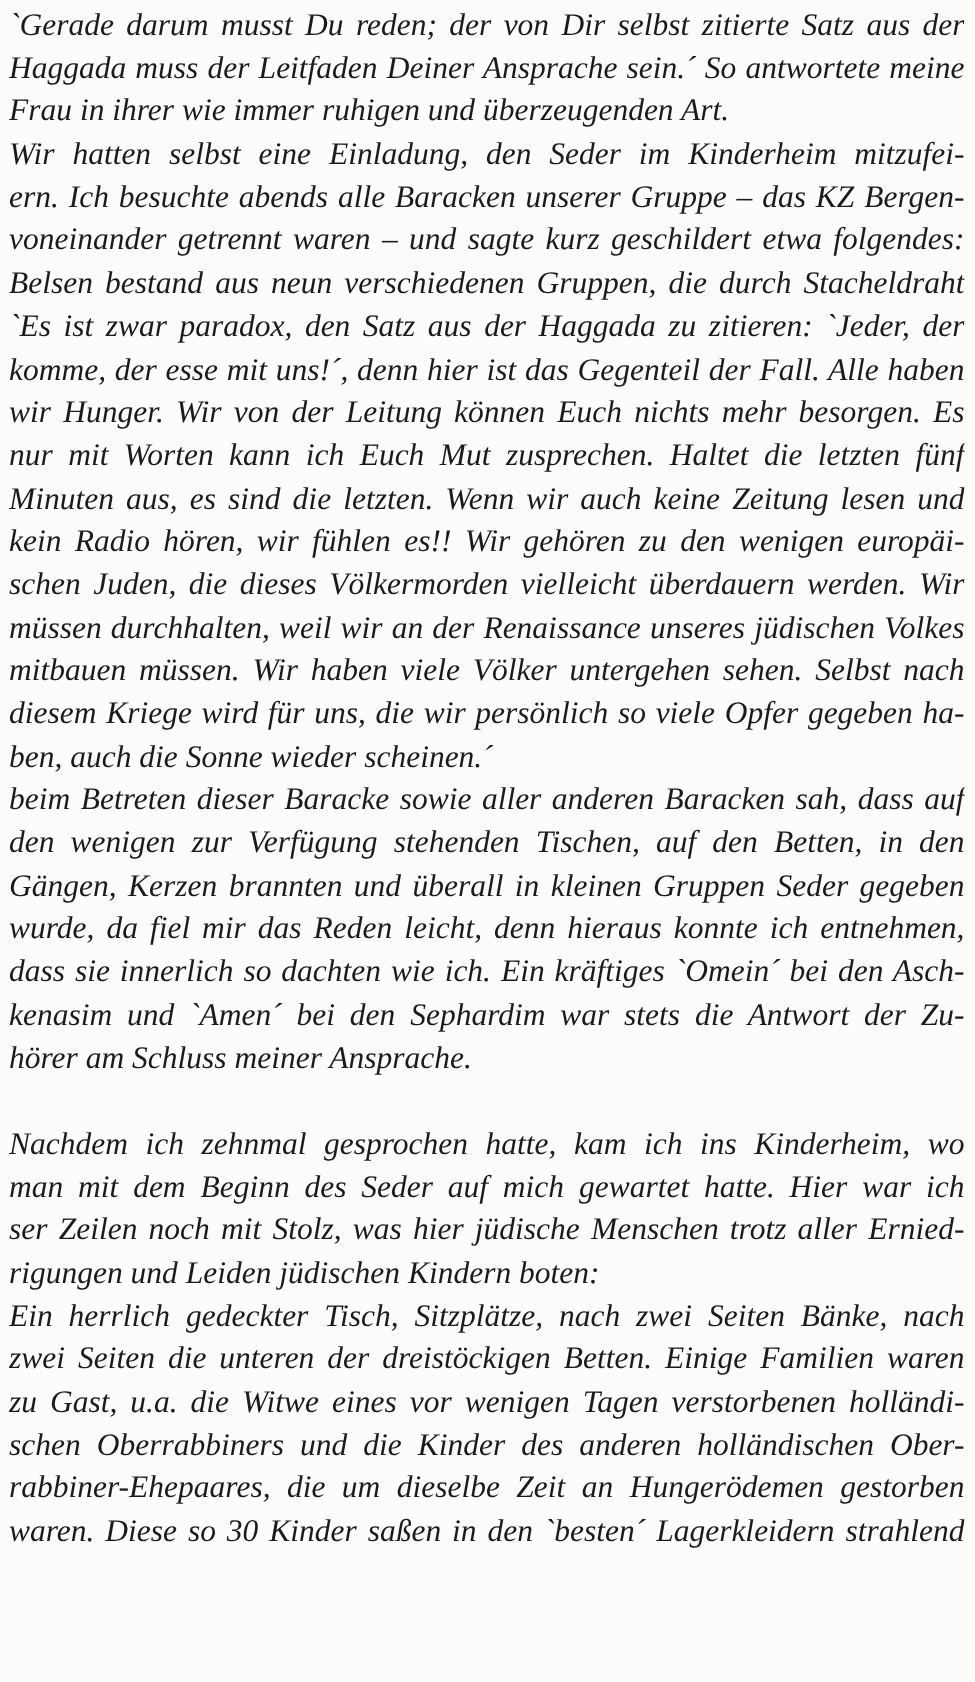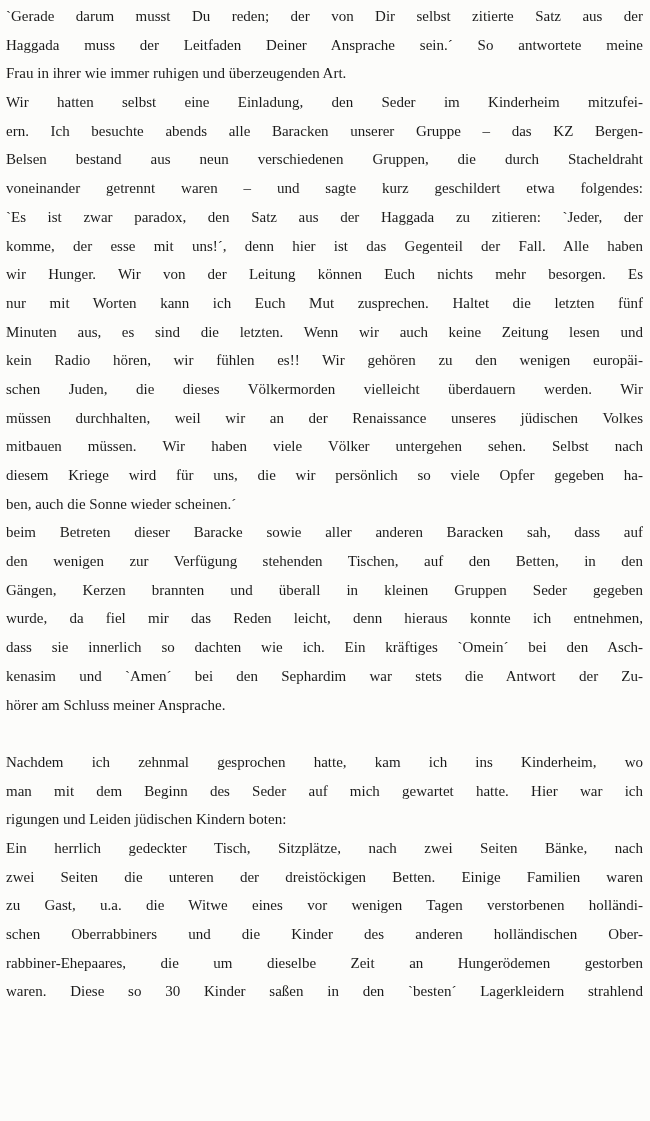--- a/index.html
+++ b/index.html
@@ -11,21 +11,22 @@
     height: 1121px;
     background: #fcfcfa;
     overflow: hidden;
   }
   .page {
     box-sizing: border-box;
     width: 650px;
     height: 1121px;
     padding: 2px 7px 0 6px;
     font-family: "Liberation Serif", "DejaVu Serif", serif;
-    font-size: 15px;
+    font-style: italic;
+    font-size: 21px;
     color: #1b1b1b;
     overflow: hidden;
   }
   .line {
     height: 28.7px;
     line-height: 28.7px;
     text-align: justify;
     text-align-last: justify;
     overflow: hidden;
     white-space: nowrap;
@@ -40,22 +41,22 @@
 </style>
 </head>
 <body>
 
 <div class="page" id="page" style="background: rgb(252, 252, 250); color: rgb(27, 27, 27);">
     <div class="line">`Gerade darum musst Du reden; der von Dir selbst zitierte Satz aus der</div>
     <div class="line">Haggada muss der Leitfaden Deiner Ansprache sein.´ So antwortete meine</div>
     <div class="line noj">Frau in ihrer wie immer ruhigen und überzeugenden Art.</div>
     <div class="line">Wir hatten selbst eine Einladung, den Seder im Kinderheim mitzufei-</div>
     <div class="line">ern. Ich besuchte abends alle Baracken unserer Gruppe – das KZ Bergen-</div>
+    <div class="line">voneinander getrennt waren – und sagte kurz geschildert etwa folgendes:</div>
     <div class="line">Belsen bestand aus neun verschiedenen Gruppen, die durch Stacheldraht</div>
-    <div class="line">voneinander getrennt waren – und sagte kurz geschildert etwa folgendes:</div>
     <div class="line">`Es ist zwar paradox, den Satz aus der Haggada zu zitieren: `Jeder, der</div>
     <div class="line">komme, der esse mit uns!´, denn hier ist das Gegenteil der Fall. Alle haben</div>
     <div class="line">wir Hunger. Wir von der Leitung können Euch nichts mehr besorgen. Es</div>
     <div class="line">nur mit Worten kann ich Euch Mut zusprechen. Haltet die letzten fünf</div>
     <div class="line">Minuten aus, es sind die letzten. Wenn wir auch keine Zeitung lesen und</div>
     <div class="line">kein Radio hören, wir fühlen es!! Wir gehören zu den wenigen europäi-</div>
     <div class="line">schen Juden, die dieses Völkermorden vielleicht überdauern werden. Wir</div>
     <div class="line">müssen durchhalten, weil wir an der Renaissance unseres jüdischen Volkes</div>
     <div class="line">mitbauen müssen. Wir haben viele Völker untergehen sehen. Selbst nach</div>
     <div class="line">diesem Kriege wird für uns, die wir persönlich so viele Opfer gegeben ha-</div>
@@ -63,20 +64,21 @@
     <div class="line">beim Betreten dieser Baracke sowie aller anderen Baracken sah, dass auf</div>
     <div class="line">den wenigen zur Verfügung stehenden Tischen, auf den Betten, in den</div>
     <div class="line">Gängen, Kerzen brannten und überall in kleinen Gruppen Seder gegeben</div>
     <div class="line">wurde, da fiel mir das Reden leicht, denn hieraus konnte ich entnehmen,</div>
     <div class="line">dass sie innerlich so dachten wie ich. Ein kräftiges `Omein´ bei den Asch-</div>
     <div class="line">kenasim und `Amen´ bei den Sephardim war stets die Antwort der Zu-</div>
     <div class="line noj">hörer am Schluss meiner Ansprache.</div>
     <div class="spacer"></div>
     <div class="line">Nachdem ich zehnmal gesprochen hatte, kam ich ins Kinderheim, wo</div>
     <div class="line">man mit dem Beginn des Seder auf mich gewartet hatte. Hier war ich</div>
+    <div class="line">ser Zeilen noch mit Stolz, was hier jüdische Menschen trotz aller Ernied-</div>
     <div class="line noj">rigungen und Leiden jüdischen Kindern boten:</div>
     <div class="line">Ein herrlich gedeckter Tisch, Sitzplätze, nach zwei Seiten Bänke, nach</div>
     <div class="line">zwei Seiten die unteren der dreistöckigen Betten. Einige Familien waren</div>
     <div class="line">zu Gast, u.a. die Witwe eines vor wenigen Tagen verstorbenen holländi-</div>
     <div class="line">schen Oberrabbiners und die Kinder des anderen holländischen Ober-</div>
     <div class="line">rabbiner-Ehepaares, die um dieselbe Zeit an Hungerödemen gestorben</div>
     <div class="line">waren. Diese so 30 Kinder saßen in den `besten´ Lagerkleidern strahlend</div>
   </div>
 
 </body></html>

